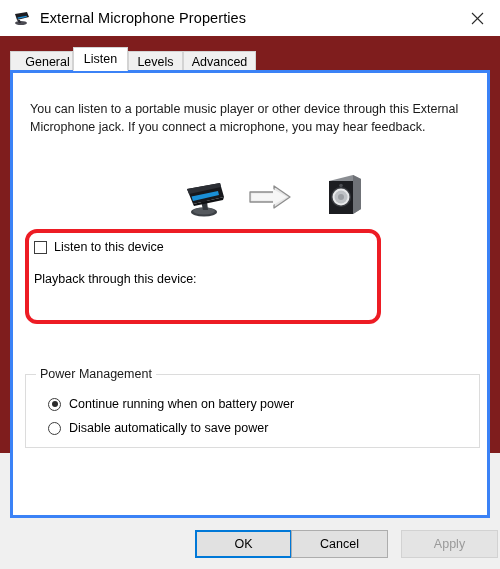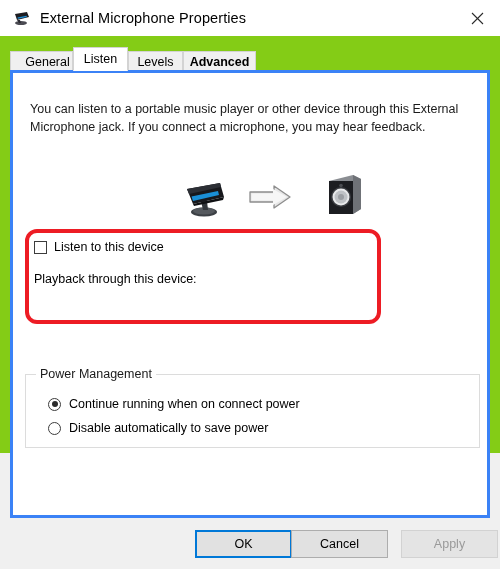--- a/index.html
+++ b/index.html
@@ -14,21 +14,21 @@
     font-size: 12.5px;
     color: #000;
     overflow: hidden;
     position: relative;
   }
   #dialog {
     position: absolute;
     left: 0; top: 0;
     width: 500px;
     height: 453px;
-    background: #84cc16;
+    background: #7f1d1d;
     box-sizing: border-box;
   }
 
   
   #titlebar {
     position: absolute;
     left: 0; top: 0;
     width: 500px;
     height: 36px;
     background: #ffffff;
@@ -323,21 +323,21 @@
   <div id="tabstrip">
     <div class="tab" style="left:0px; width:63px;padding-left:20px;">
       <span>General</span>
     </div>
     <div class="tab active" style="left:63px; width:55px;">
       <span>Listen</span>
     </div>
     <div class="tab" style="left:118px; width:55px;">
       <span>Levels</span>
     </div>
-    <div class="tab" style="left:173px; width:73px;font-weight:bold;">
+    <div class="tab" style="left:173px; width:73px;">
       <span>Advanced</span>
     </div>
   </div>
 
   <div id="panel">
 
     <div id="description">You can listen to a portable music player or other device through this External Microphone jack.  If you connect a microphone, you may hear feedback.</div>
 
     <div id="illustration">
       <div id="mic-icon">
@@ -376,21 +376,21 @@
       <span id="listen-label">Listen to this device</span>
     </div>
 
     <div id="playback-label">Playback through this device:</div>
 
 
     <div id="power-group">
       <span id="power-legend">Power Management</span>
       <div class="radio-row" id="radio-row-1">
         <span class="radio selected"></span>
-        <span class="radio-label">Continue running when on connect power</span>
+        <span class="radio-label">Continue running when on battery power</span>
       </div>
       <div class="radio-row" id="radio-row-2">
         <span class="radio"></span>
         <span class="radio-label">Disable automatically to save power</span>
       </div>
     </div>
 
     <div id="red-highlight"></div>
 
   </div>

